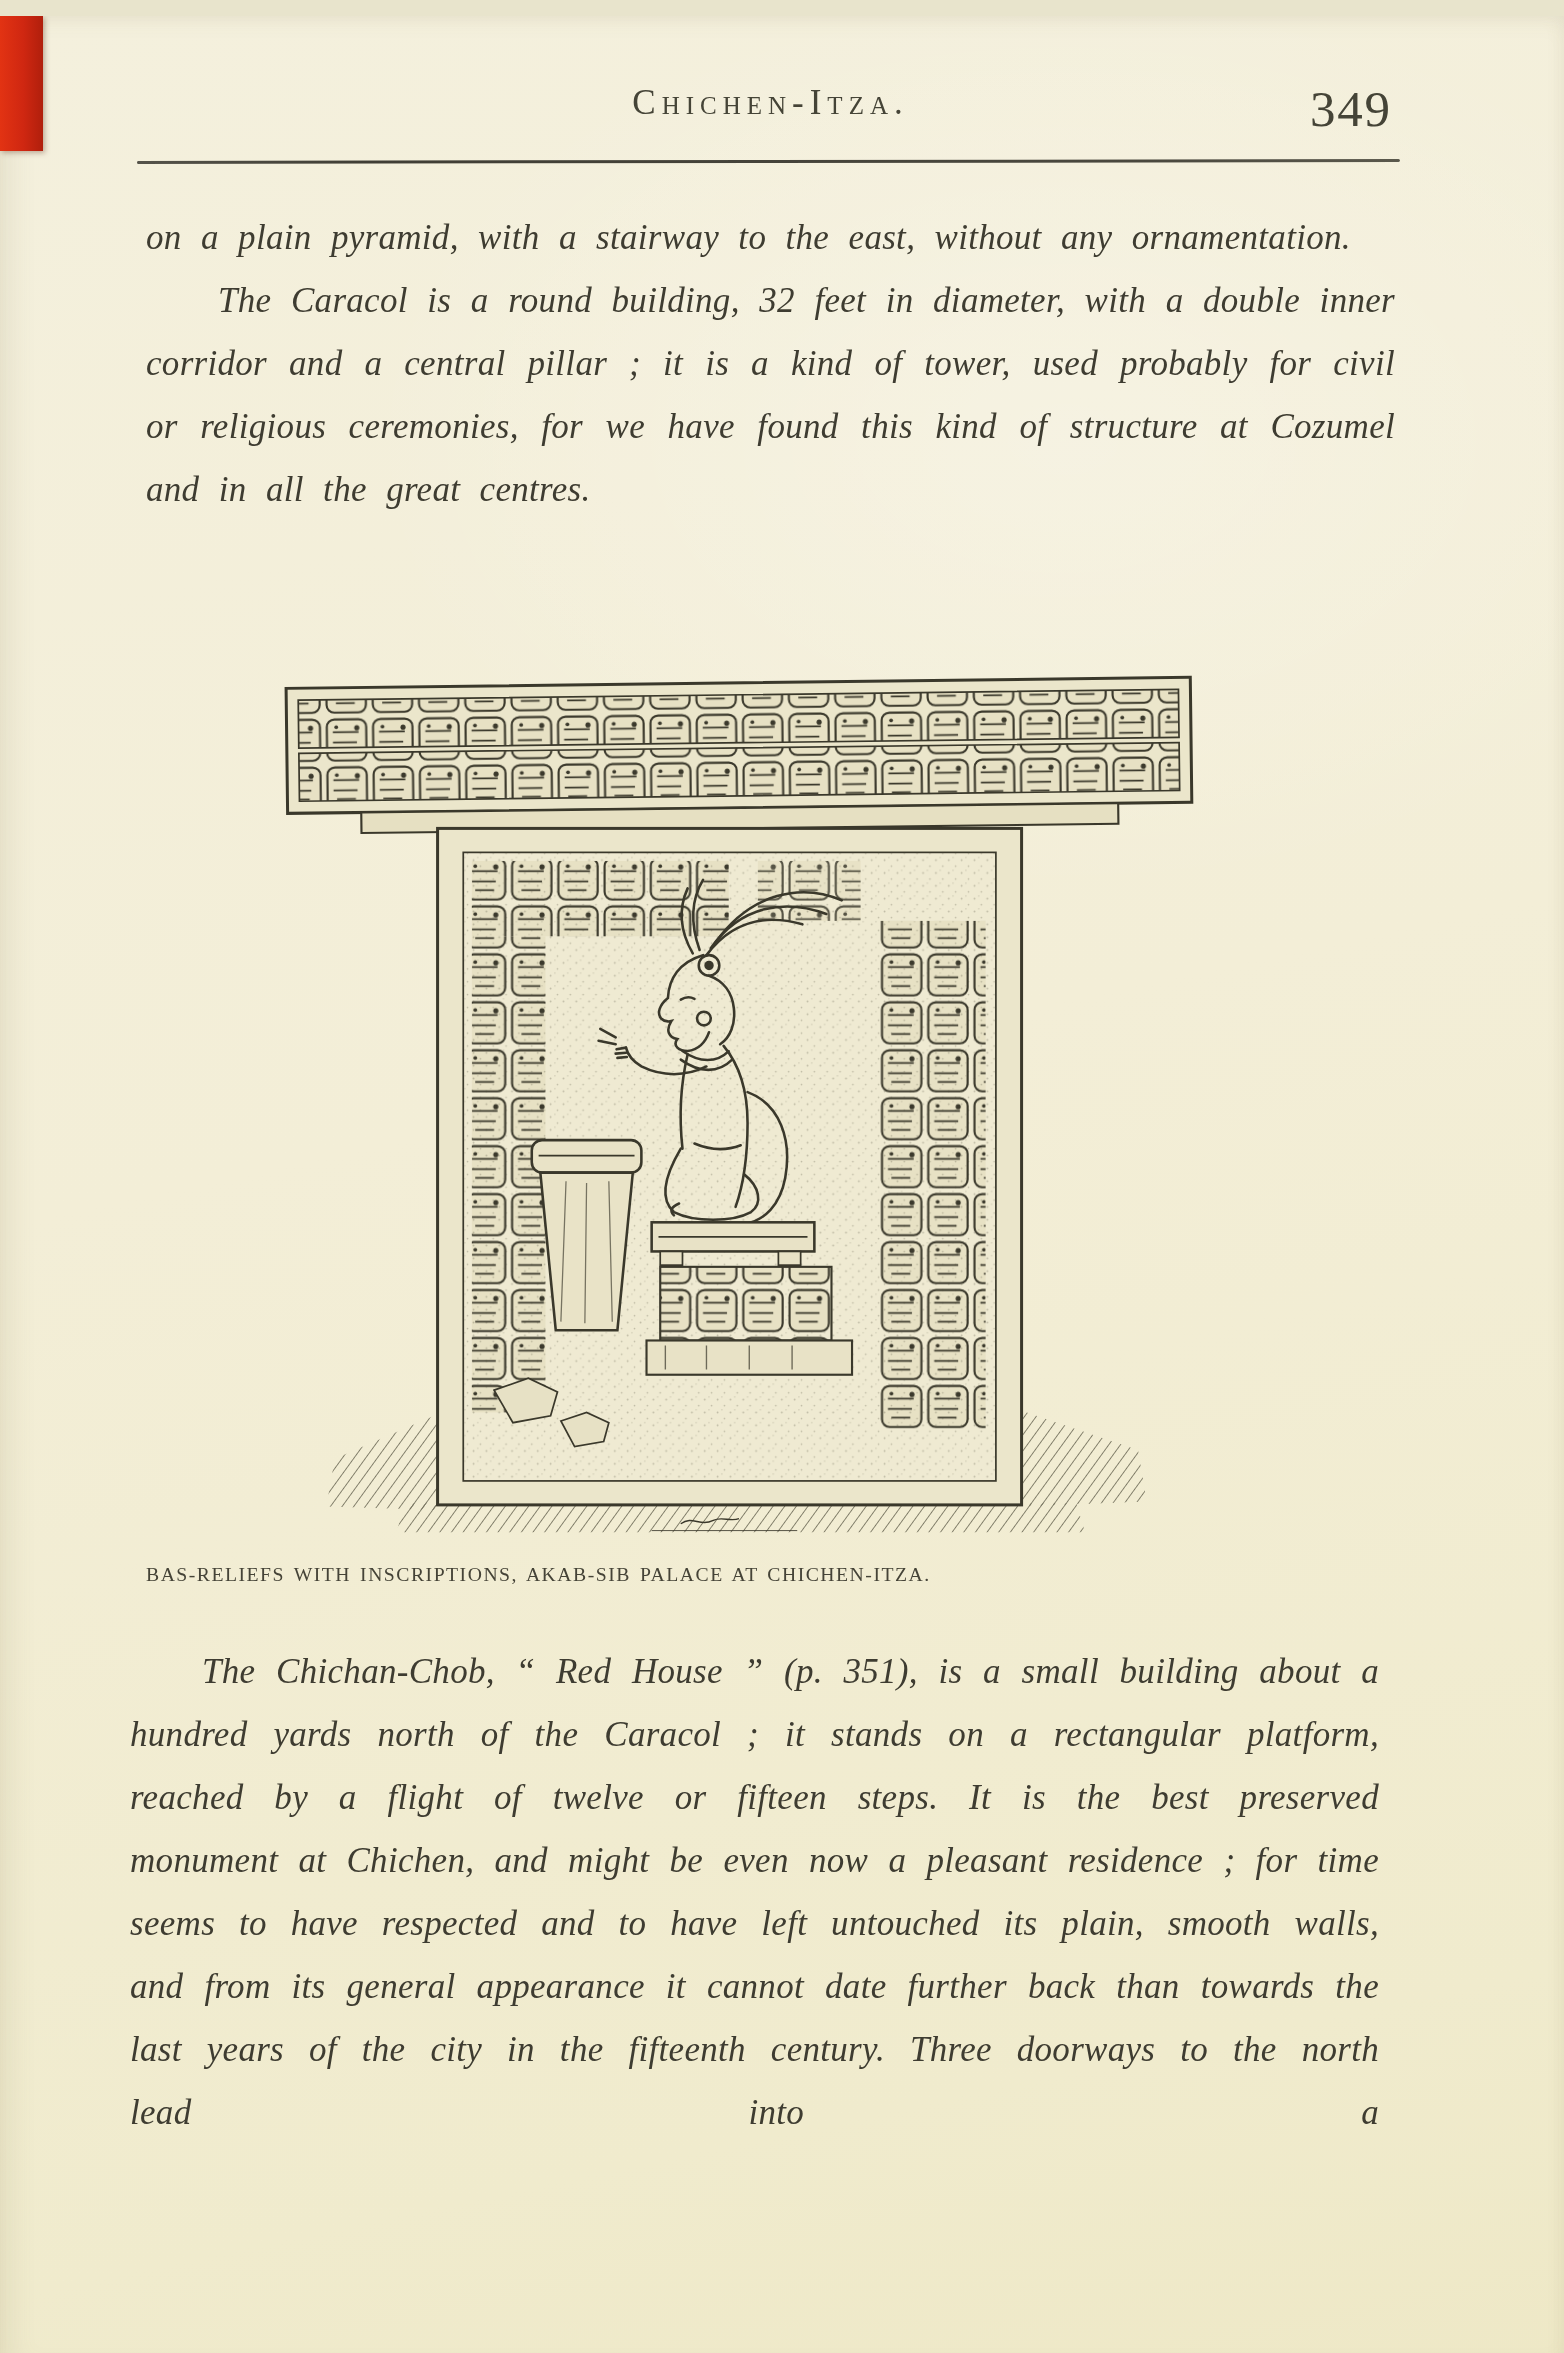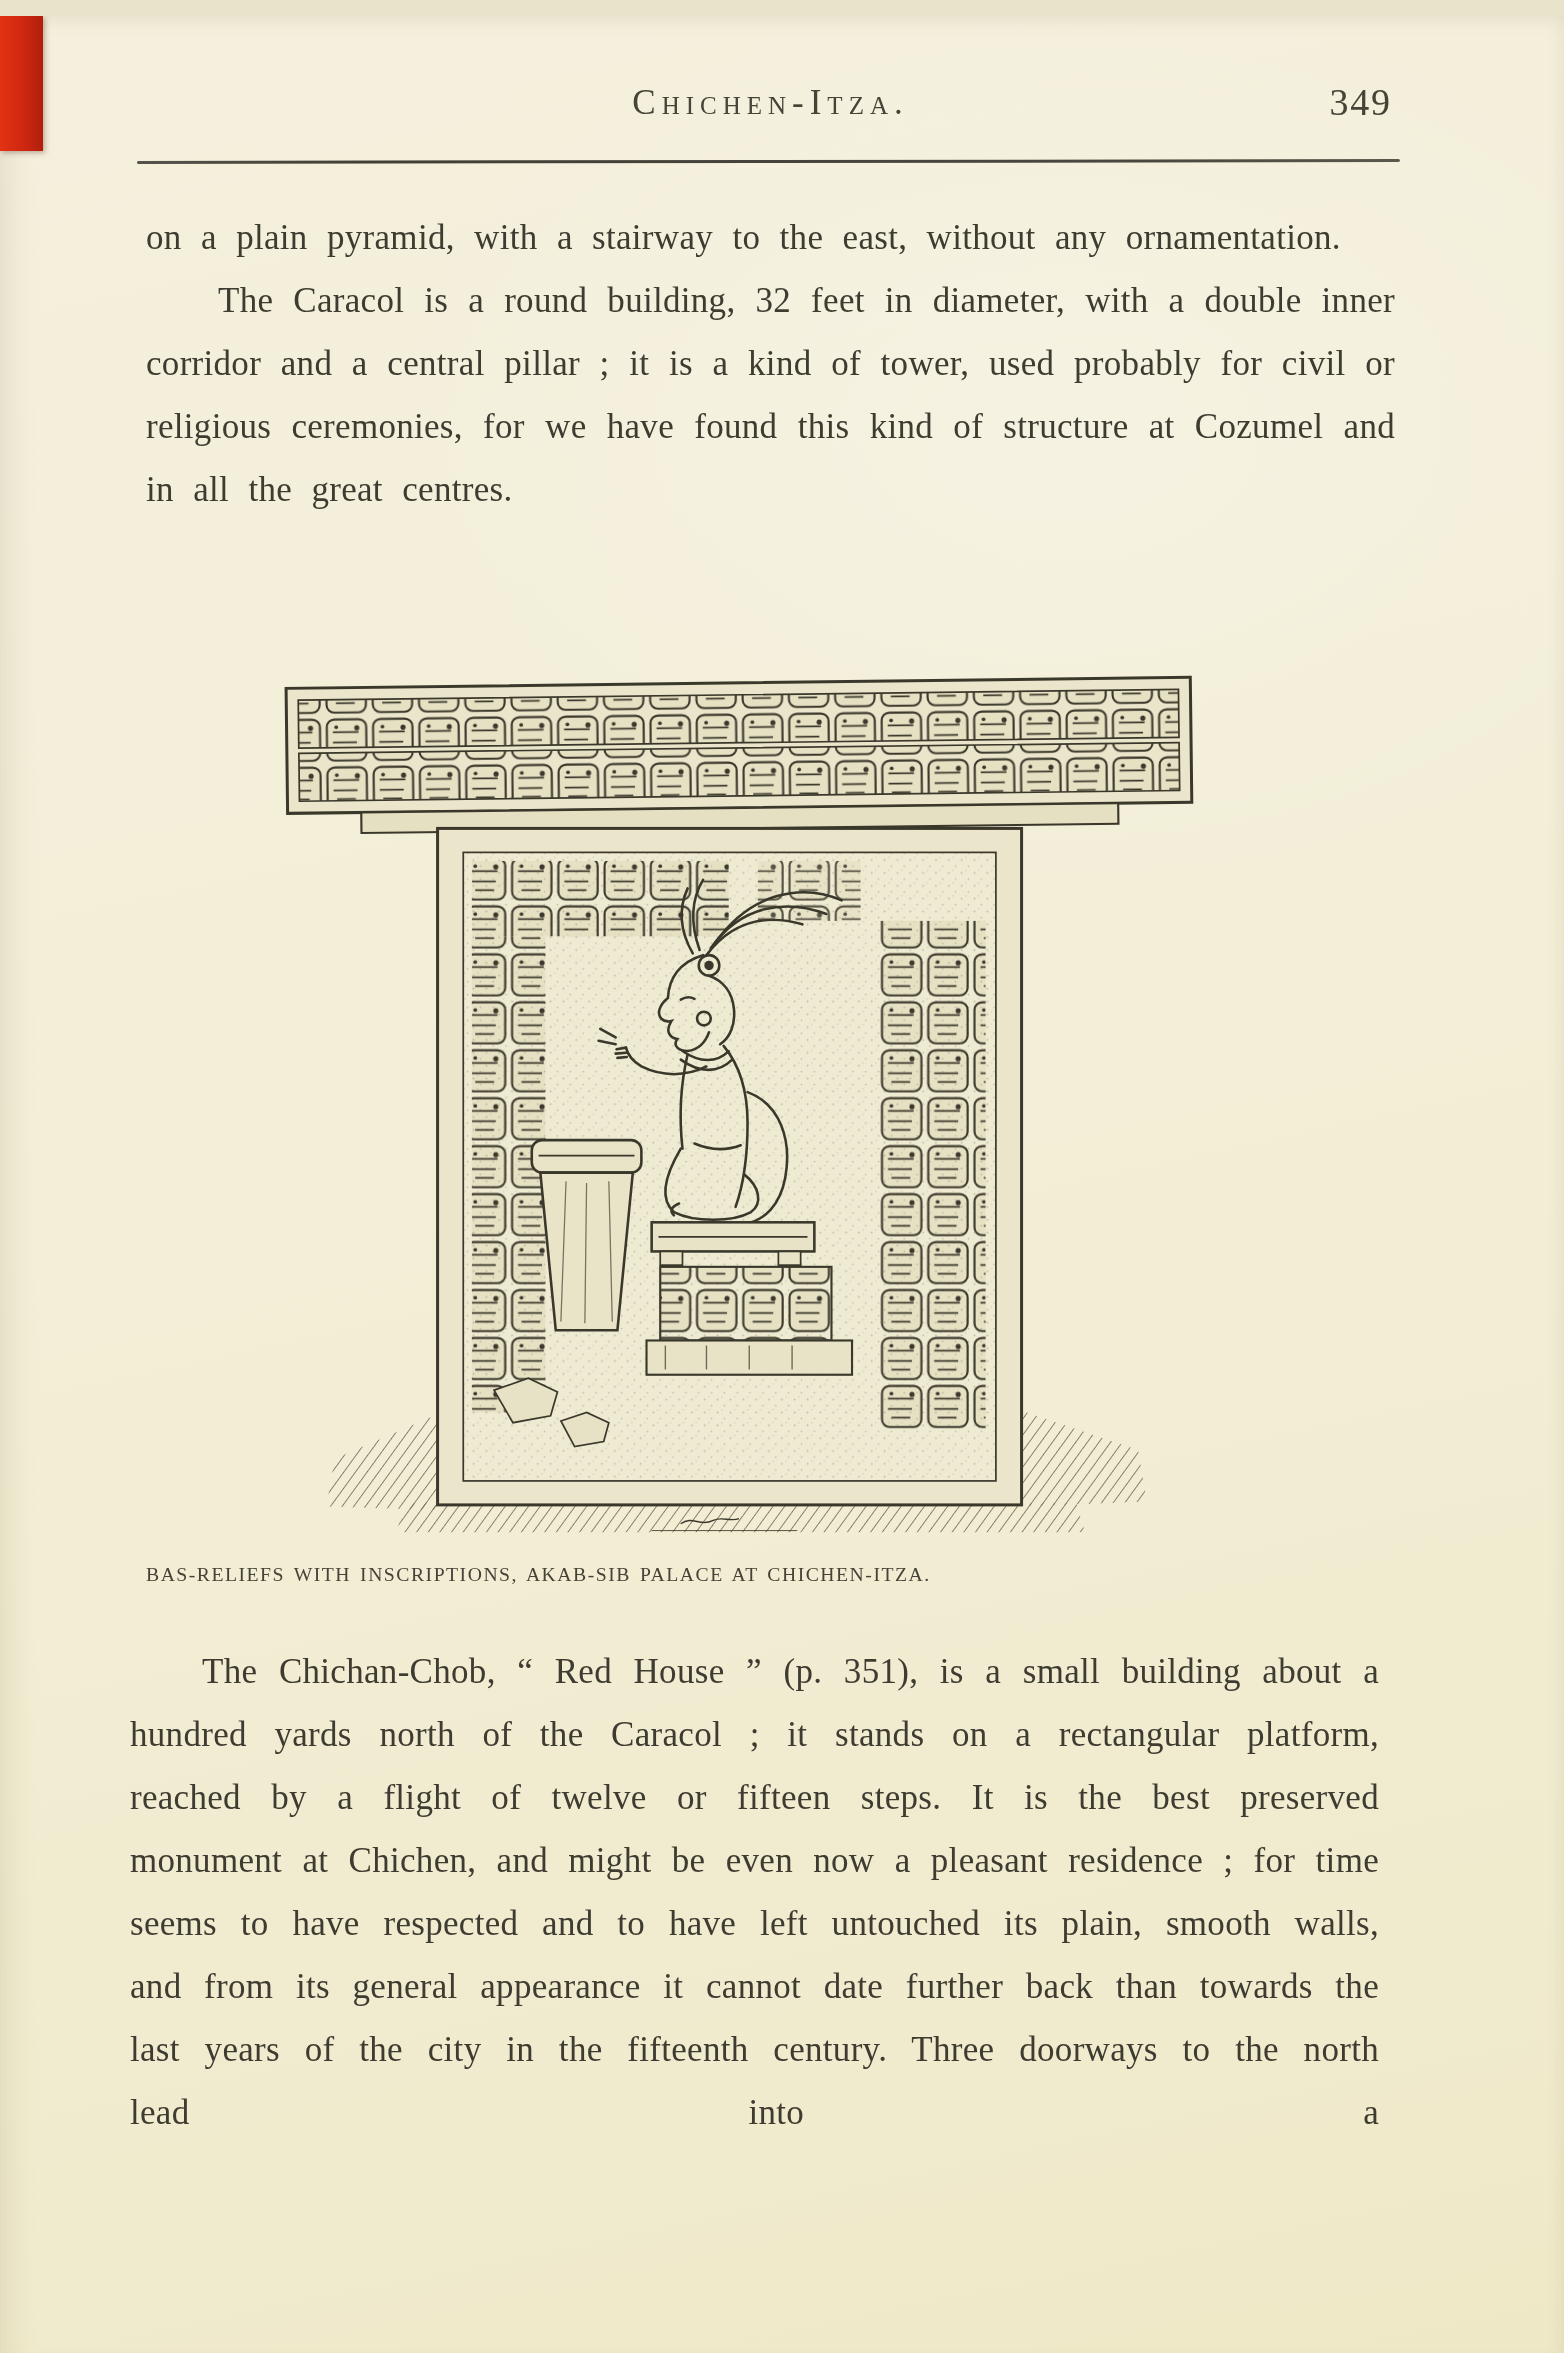--- a/index.html
+++ b/index.html
@@ -38,39 +38,40 @@
     left: 0; right: 0;
     text-align: center;
     font-size: 35px;
     font-variant: small-caps;
     letter-spacing: 6px;
     color: #454437;
   }
   .page-number {
     position: absolute;
     right: 3.4px; top: -3.4px;
-    font-size: 38px;
+    font-size: 51px;
     letter-spacing: 1.7px;
     color: #454437;
   }
   .header-rule {
     position: absolute;
     left: 137px; top: 144px;
     width: 1263px; height: 3.4px;
     background: linear-gradient(90deg, #55534a, #403e35 18%, #4a483e 80%, #5a584c);
     border-radius: 1.7px;
     transform: rotate(-0.08deg);
   }
   .body-text {
     font-size: 35px;
     line-height: 63px;
     text-align: justify;
     word-spacing: 10.3px;
     letter-spacing: 0.3px;
     color: #3e3c31;
+    font-style: italic;
   }
   .block-a { position: absolute; left: 146px; top: 190px; width: 1249px; }
   .block-a p { margin: 0; }
   .indent { text-indent: 72px; }
   .figure-wrap {
     position: absolute;
     left: 278px; top: 648px;
     width: 922px; height: 882px;
   }
   .figure-caption {

